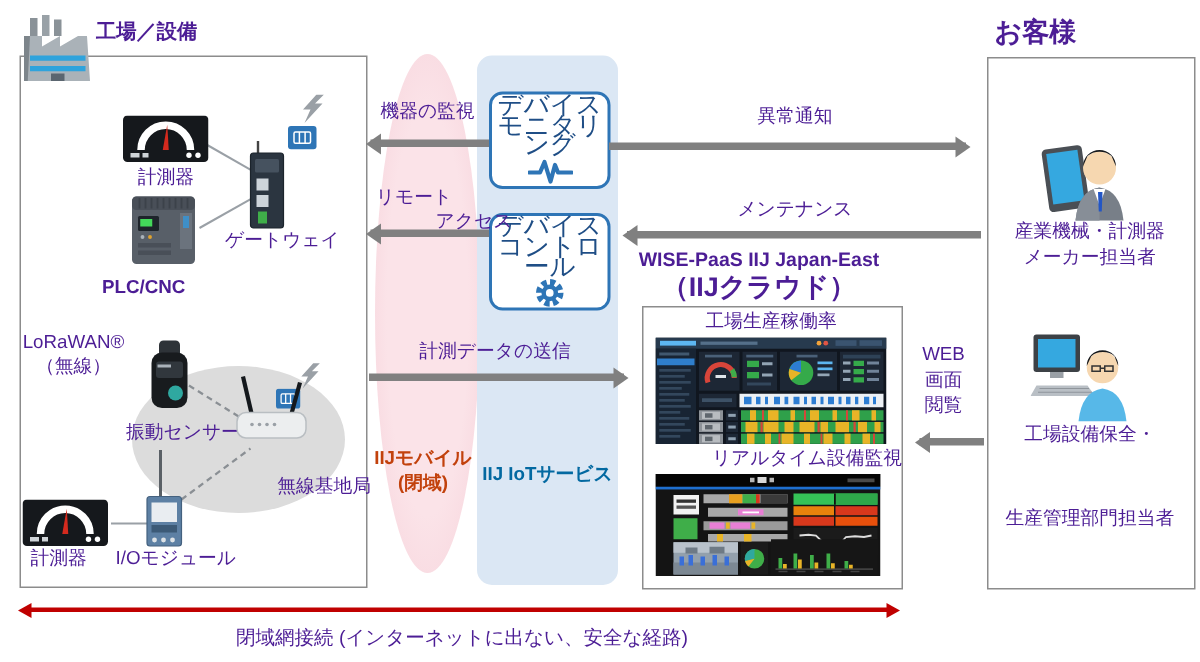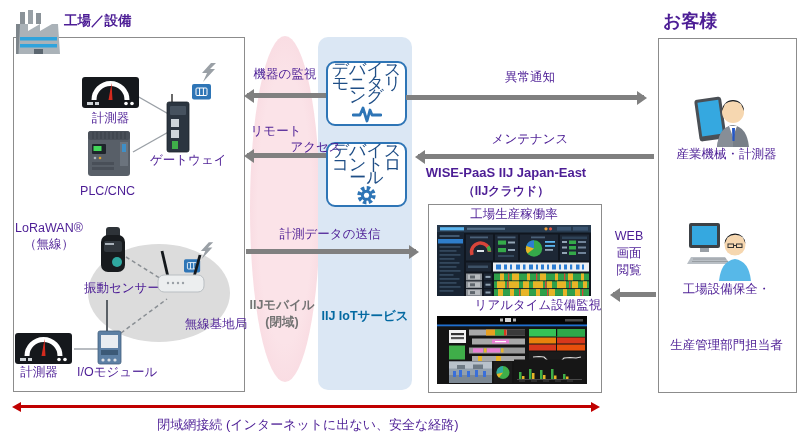--- a/index.html
+++ b/index.html
@@ -18,21 +18,21 @@
   
   .red-arrow{position:absolute;left:16px;top:405px;width:580px;height:3px;background:#c00000;}
   .red-arrow::before{content:"";position:absolute;left:-9px;top:-3.5px;border:5px solid transparent;border-right:9px solid #c00000;}
   .red-arrow::after{content:"";position:absolute;right:-9px;top:-3.5px;border:5px solid transparent;border-left:9px solid #c00000;}
   .pill{position:absolute;left:318px;top:37px;width:94px;height:353px;background:#dbe7f4;border-radius:10px;}
   .ellipse{position:absolute;left:250px;top:36px;width:70px;height:346px;border-radius:50%;
       background:radial-gradient(ellipse at center,#fbe3e8 55%,#f6d2da 100%);}
   .devbox{position:absolute;left:326px;width:77px;height:61px;background:#fff;border:2px solid #2e75b6;
       border-radius:9px;display:flex;flex-direction:column;align-items:center;justify-content:center;
       font-size:17px;line-height:13.5px;color:#1f4e86;text-align:center;}
-  .red-note{color:#737373;font-weight:bold;}
+  .red-note{color:#c2410c;font-weight:bold;}
   .blue-note{color:#0369a1;font-weight:bold;}
 </style>
 </head>
 <body>
 
 <div id="canvas">
 
   <div class="ellipse"></div>
   <div class="pill"></div>
 
@@ -108,21 +108,21 @@
     </g>
     <rect x="34" y="14" width="8" height="24" fill="#6b737d"></rect>
     <rect x="36" y="16" width="4" height="8" fill="#3f8fc7"></rect>
     <rect x="6" y="16" width="14" height="10" rx="1" fill="#1e242b"></rect>
     <rect x="7.5" y="18" width="8" height="5" fill="#43d85a"></rect>
     <circle cx="9" cy="30" r="1.3" fill="#aab2ba"></circle>
       <circle cx="14" cy="30" r="1.3" fill="#e0a32e"></circle>
     <rect x="6" y="34" width="22" height="3" fill="#494f58"></rect>
     <rect x="6" y="39" width="22" height="3" fill="#494f58"></rect>
   </svg>
-  <div class="lbl" style="left:80px;top:183px;width:55px;">PLC/CNC</div>
+  <div class="lbl" style="left:68px;top:183px;width:55px;font-weight:bold;">PLC/CNC</div>
 
   <div class="lbl" style="left:6px;top:220px;width:86px;">LoRaWAN®</div>
   <div class="lbl" style="left:6px;top:236px;width:86px;">（無線）</div>
 
   <svg class="abs" style="left:95px;top:226px;" width="34" height="48" viewBox="0 0 34 48">
     <rect x="11" y="1" width="14" height="12" rx="3" fill="#2e3338"></rect>
     <rect x="6" y="9" width="24" height="37" rx="7" fill="#181b1e"></rect>
     <rect x="9" y="15" width="18" height="11" rx="2" fill="#31373d"></rect>
     <rect x="10" y="17" width="9" height="2" fill="#aab2ba"></rect>
     <circle cx="22" cy="36" r="5" fill="#2fa8a0"></circle>
@@ -207,21 +207,21 @@
 
   <div class="lbl" style="left:470px;top:131px;width:120px;">メンテナンス</div>
   <div class="arrow head-left" style="left:418px;top:154px;width:236px;"></div>
 
   <div class="lbl" style="left:601px;top:228px;width:56px;">WEB</div>
   <div class="lbl" style="left:601px;top:245px;width:56px;">画面</div>
   <div class="lbl" style="left:601px;top:262px;width:56px;">閲覧</div>
   <div class="arrow head-left" style="left:613px;top:292px;width:43px;"></div>
 
   <div class="lbl bold" style="left:404px;top:165px;width:204px;font-size:13px;">WISE-PaaS IIJ Japan-East</div>
-  <div class="lbl bold" style="left:404px;top:183px;width:204px;font-size:12px;">（IIJクラウド）</div>
+  <div class="lbl bold" style="left:404px;top:183px;width:204px;font-size:18px;">（IIJクラウド）</div>
   <div class="lbl" style="left:428px;top:206px;width:172px;">工場生産稼働率</div>
 
   <svg class="abs" style="left:437px;top:225px;" width="154" height="71" viewBox="0 0 154 71">
     <rect width="154" height="71" fill="#10161f"></rect>
     <rect width="154" height="7.5" fill="#273a4e"></rect>
     <rect x="3" y="2.2" width="24" height="3.2" fill="#5db6f0"></rect>
     <rect x="30" y="2.7" width="38" height="2.2" fill="#55708a"></rect>
     <circle cx="109" cy="3.8" r="1.6" fill="#f2a33a"></circle>
       <circle cx="113.5" cy="3.8" r="1.6" fill="#e05545"></circle>
     <rect x="120" y="1.8" width="14" height="3.8" fill="#3a5470"></rect>
@@ -455,20 +455,21 @@
       <rect x="9" y="17" width="21" height="34" fill="#35a8e0"></rect>
     </g>
     <path d="M26 63 Q28 43 42 41 Q56 43 58 63 Z" fill="#787f88"></path>
     <path d="M26 63 Q28 43 42 41 L42 63 Z" fill="#878e97"></path>
     <polygon points="38,42 46,42 42,53" fill="#ffffff"></polygon>
     <polygon points="41,44 44,44 43.5,57 41.5,57" fill="#2356c5"></polygon>
     <circle cx="42" cy="28" r="11" fill="#f6d7b0"></circle>
     <path d="M31 27 A11 11 0 0 1 53 27 L50 20 A11 9 0 0 0 34 20 Z" fill="#16181b"></path>
   </svg>
   <div class="lbl" style="left:658px;top:146px;width:137px;">産業機械・計測器</div>
+  <div class="lbl" style="left:658px;top:163px;width:137px;">メーカー担当者</div>
 
   <svg class="abs" style="left:687px;top:219px;" width="66" height="62" viewBox="0 0 66 62">
     <rect x="2" y="4" width="31" height="25" rx="2" fill="#3c4146"></rect>
     <rect x="5" y="7" width="25" height="19" fill="#35a8e0"></rect>
     <rect x="13" y="29" width="9" height="4" fill="#9aa0a6"></rect>
     <path d="M4 38 L38 38 L43 45 L0 45 Z" fill="#b9bfc5"></path>
     <g stroke="#8f959b" stroke-width="0.8">
         <line x1="6" y1="40" x2="39" y2="40"></line>
         <line x1="5" y1="42.5" x2="41" y2="42.5"></line>
       </g>

